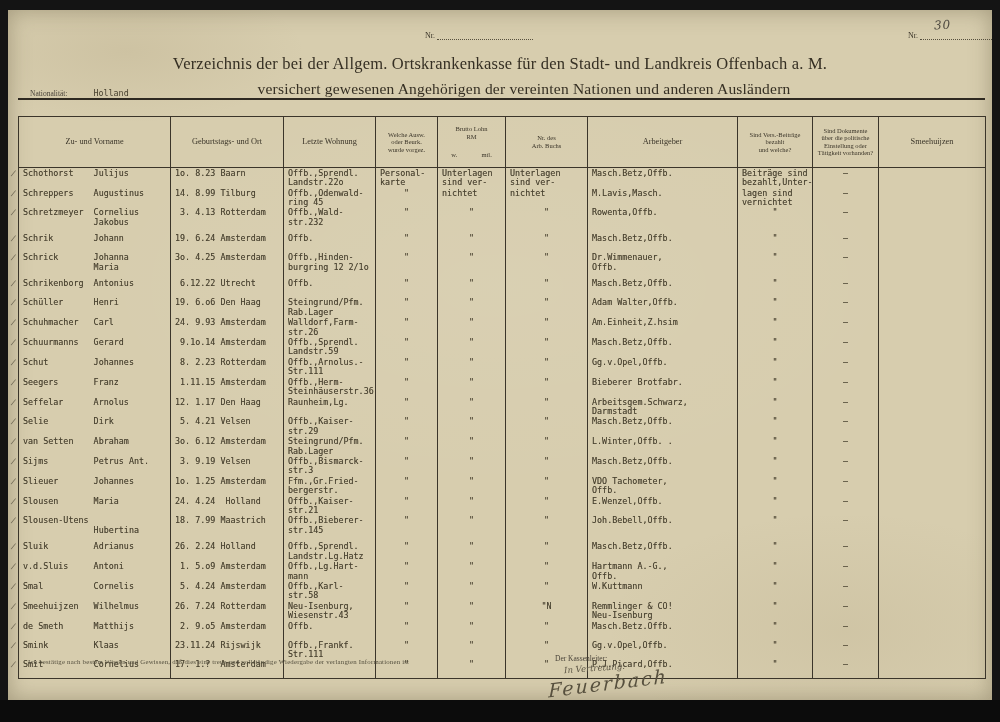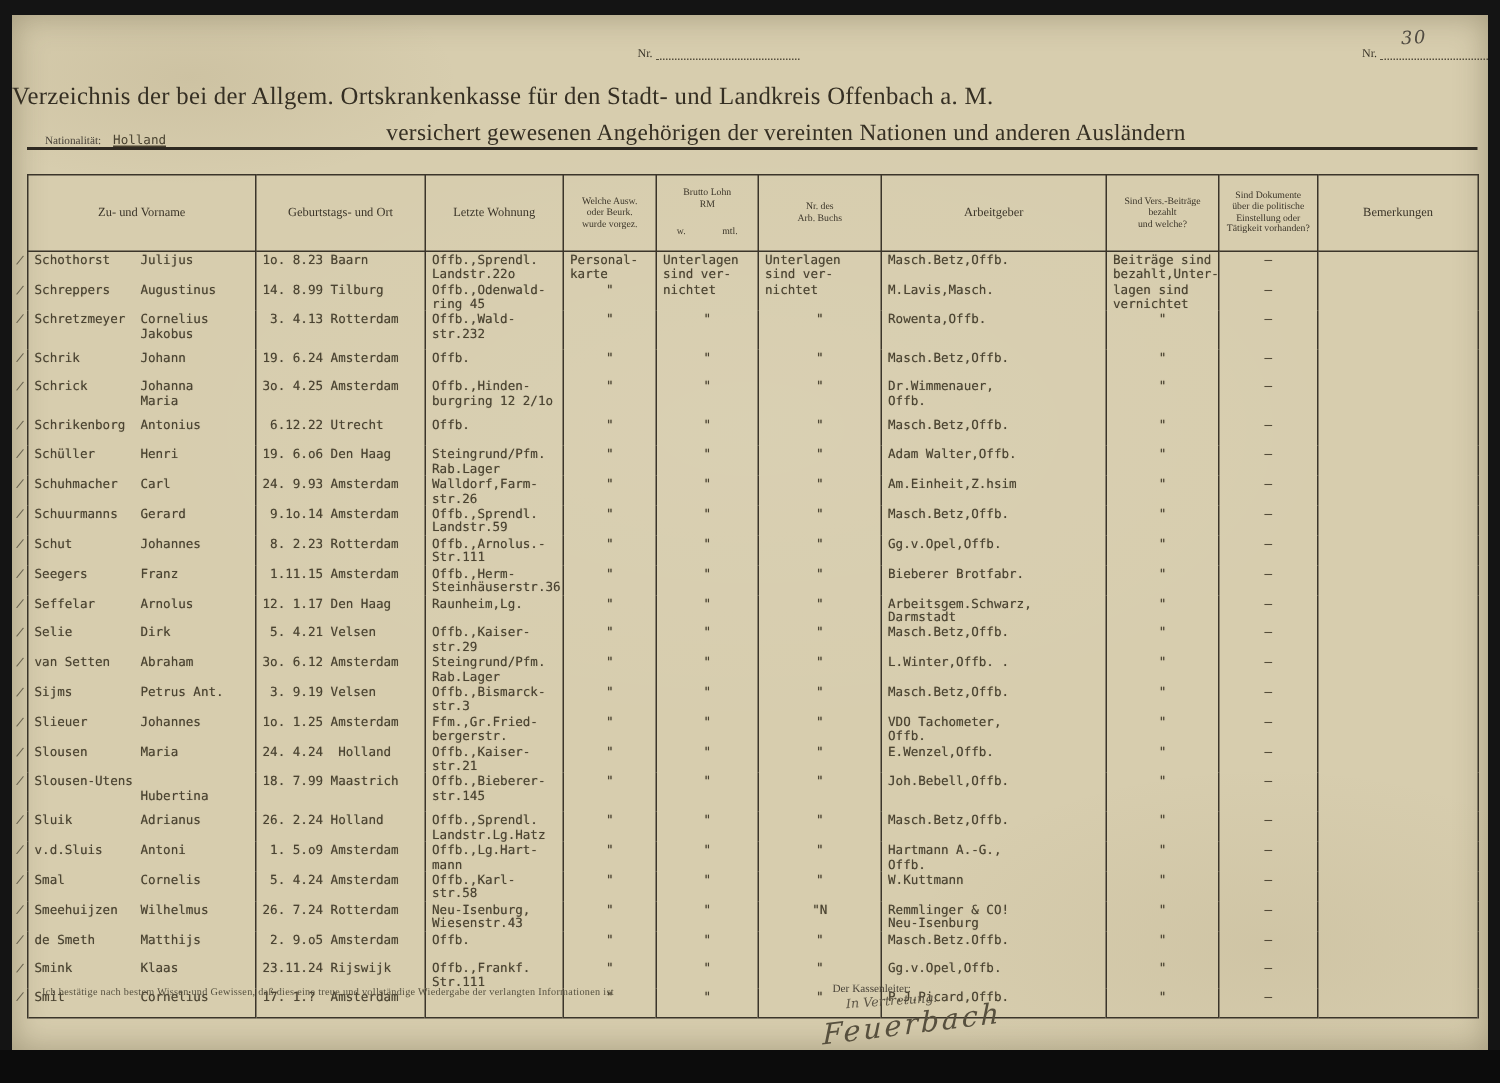--- a/index.html
+++ b/index.html
@@ -22,26 +22,26 @@
   .nr-center .dots, .nr-right .dots{display:inline-block;border-bottom:1px dotted #57503e;height:9px;vertical-align:bottom;}
   .nr-center .dots{width:96px;}
   .nr-right{position:absolute;left:900px;top:20px;font-size:8px;color:#3b3529;}
   .nr-right .dots{width:72px;position:relative;}
   .nr-right .hand{
     position:absolute;left:14px;top:-12px;
     font-family:"DejaVu Serif",serif;font-style:italic;font-size:12px;color:#4f4a41;
     transform:rotate(-3deg);letter-spacing:1px;
   }
   
-  .title1{position:absolute;left:0;top:44px;width:984px;text-align:left;
+  .title1{position:absolute;left:0;top:44px;width:984px;text-align:center;
     font-size:16.5px;color:#352f23;letter-spacing:.2px;}
   .title2{position:absolute;left:0;top:70px;width:984px;text-align:center;
     font-size:15.5px;color:#352f23;letter-spacing:.2px;padding-left:24px;}
   .nat{position:absolute;left:22px;top:78px;font-size:7.5px;color:#4a443a;}
-  .nat .typed{font-family:"DejaVu Sans Mono",monospace;font-size:8.4px;color:#4a4331;margin-left:6px;text-decoration:underline;}
+  .nat .typed{font-family:"DejaVu Sans Mono",monospace;font-size:8.4px;color:#4a4331;margin-left:24px;}
   
   .tablewrap{
     position:absolute;left:10px;top:88px;width:967px;
     border-top:2px solid #2e2921;padding-top:16px;
   }
   table{border-collapse:collapse;table-layout:fixed;width:967px;border:1px solid #3b352a;}
   th{
     border:1px solid #3b352a;vertical-align:middle;text-align:center;
     font-family:"Liberation Serif",serif;font-weight:normal;
     font-size:8.3px;color:#3b3529;height:42px;white-space:pre-line;line-height:1.15;
@@ -136,21 +136,21 @@
           <th class="sm">Nr. des
 Arb. Buchs</th>
           <th>Arbeitgeber</th>
           <th class="sm">Sind Vers.-Beiträge
 bezahlt
 und welche?</th>
           <th class="sm">Sind Dokumente
 über die politische
 Einstellung oder
 Tätigkeit vorhanden?</th>
-          <th>Bemerkungen</th>
+          <th>Smeehuijzen</th>
         </tr>
       </thead>
       <tbody id="rows">
           <tr>
             <td class="name"><span class="tick">∕</span>Schothorst    Julijus</td>
             <td>1o. 8.23 Baarn</td>
             <td>Offb.,Sprendl.
 Landstr.22o</td>
             <td>Personal-
 karte</td>

